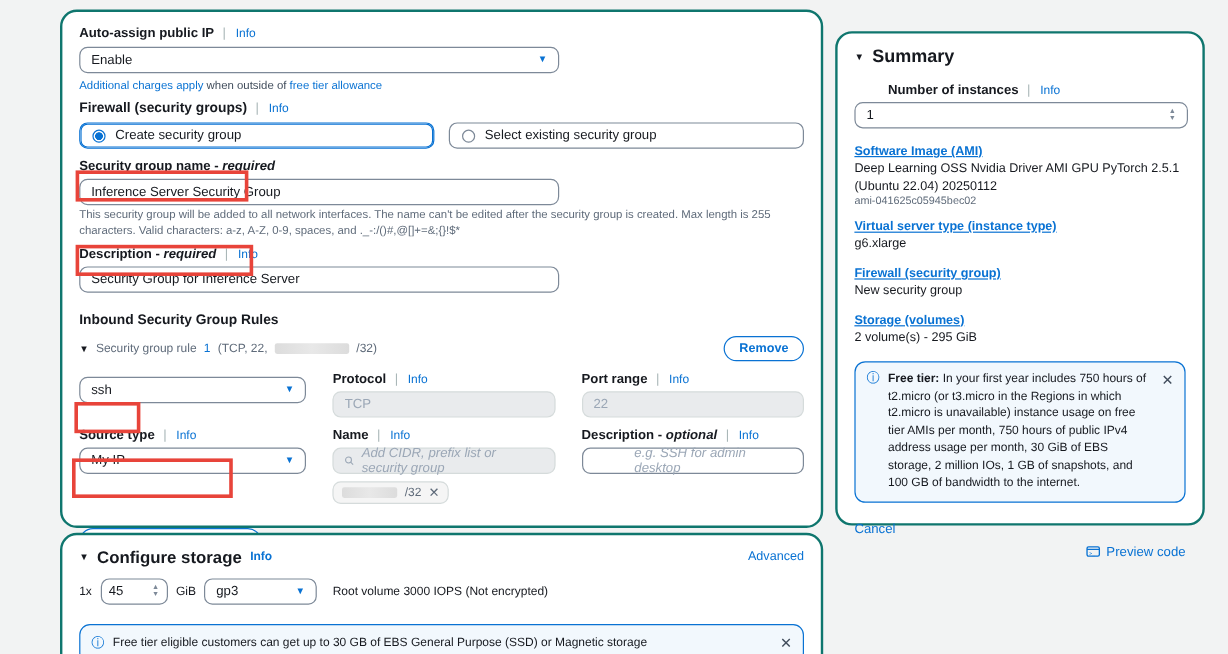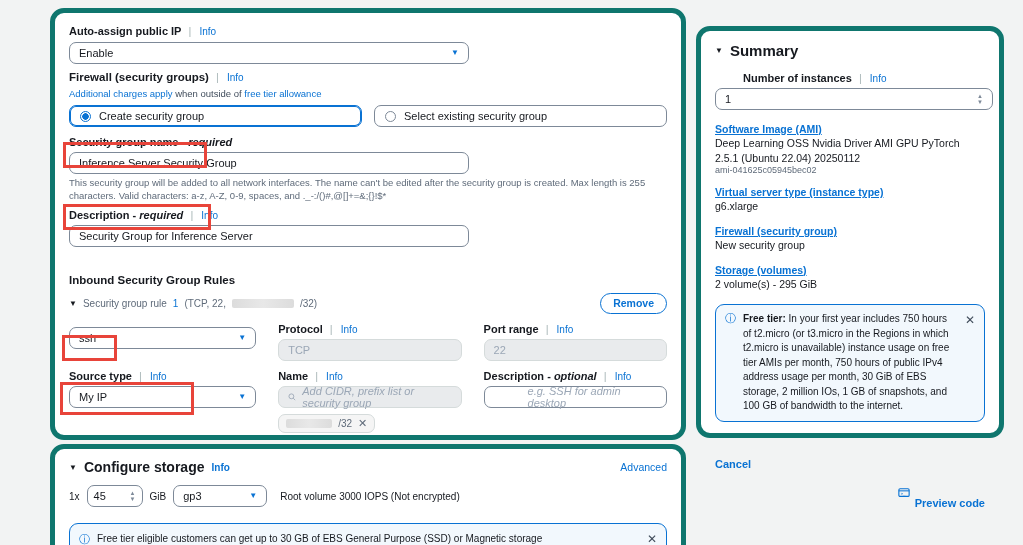--- a/index.html
+++ b/index.html
@@ -11,21 +11,21 @@
     font-size: 11px;
     color: #16191f;
     overflow: hidden;
   }
   .page { position: relative; width: 1023px; height: 545px; }
 
   
   .card {
     position: absolute;
     background: #ffffff;
-    border: 5px solid #0f766e;
+    border: 2px solid #0f766e;
     border-radius: 14px;
   }
   #security-card { left: 50px; top: 8px; width: 636px; height: 432px; }
   #storage-card  { left: 50px; top: 444px; width: 636px; height: 120px; }
   #summary-card  { left: 696px; top: 26px; width: 308px; height: 412px; }
 
   .card-inner { padding: 0 14px; }
 
   
   .lbl { font-weight: bold; font-size: 11px; color: #16191f; }
@@ -63,21 +63,21 @@
     border: 1px solid #0972d3; color: #0972d3; background: #fff;
     border-radius: 13px; font-weight: bold; font-size: 10.5px;
     height: 21px; padding: 0 12px; cursor: pointer;
   }
   .btn-primary {
     display: inline-flex; align-items: center; justify-content: center;
     background: #ff9900; color: #16191f; border: none;
     border-radius: 13px; font-weight: bold; font-size: 11px;
     height: 21px; padding: 0 14px; cursor: pointer;
   }
-  .btn-link { color: #0972d3; font-weight: bold; font-size: 11px; cursor: pointer; margin-top: 20px; }
+  .btn-link { color: #0972d3; font-weight: normal; font-size: 11px; cursor: pointer; }
 
   
   .alert {
     border: 1px solid #0972d3; background: #f2f8fd; border-radius: 9px;
     display: flex; gap: 7px; padding: 7px 9px; font-size: 10px;
     color: #16191f; line-height: 1.45;
   }
   .alert .ic { color: #0972d3; flex: none; font-size: 11px; line-height: 1.2; }
   .alert .x { color: #414d5c; font-size: 12px; cursor: pointer; flex: none; }
 
@@ -114,28 +114,28 @@
       <div>
         <span class="lbl">Auto-assign public IP</span>
         <span class="sep">|</span>
         <a class="info-link" href="#">Info</a>
       </div>
       <div class="input select" style="margin-top:5px;width:400px;">
         <span>Enable</span>
         <span class="caret">▼</span>
       </div>
 
+      <div style="margin-top:5px;font-size:9.5px;">
+        <a class="link" href="#">Additional charges apply</a><span style="color:#414d5c;"> when outside of </span><a class="link" href="#">free tier allowance</a>
+      </div>
+
       <div style="margin-top:7px;">
         <span class="lbl" style="font-size:11.5px;">Firewall (security groups)</span>
         <span class="sep">|</span>
         <a class="info-link" href="#">Info</a>
-      </div>
-
-      <div style="margin-top:5px;font-size:9.5px;">
-        <a class="link" href="#">Additional charges apply</a><span style="color:#414d5c;"> when outside of </span><a class="link" href="#">free tier allowance</a>
       </div>
 
       <div style="display:flex;gap:12px;margin-top:6px;">
         <div class="tile sel" style="width:296px;">
           <span class="radio on"></span>
           <span>Create security group</span>
         </div>
         <div class="tile" style="width:296px;">
           <span class="radio"></span>
           <span>Select existing security group</span>
@@ -154,21 +154,21 @@
       <div style="margin-top:6px;">
         <span class="lbl-req">Description -</span>
         <i style="font-weight:bold;font-size:11px;">required</i>
         <span class="sep">|</span>
         <a class="info-link" href="#">Info</a>
       </div>
       <div class="input" style="margin-top:4px;width:400px;">
         <span>Security Group for Inference Server</span>
       </div>
 
-      <div class="lbl" style="margin-top:27px;font-size:11.5px;">Inbound Security Group Rules</div>
+      <div class="lbl" style="margin-top:17px;font-size:11.5px;">Inbound Security Group Rules</div>
 
       <div style="display:flex;align-items:center;justify-content:space-between;margin-top:7px;">
         <div style="display:flex;align-items:center;gap:6px;font-size:10px;color:#5f6b7a;">
           <span class="tri">▼</span>
           <span>Security group rule</span>
           <span style="color:#0972d3;">1</span>
           <span>(TCP, 22,</span>
           <span class="redact" style="width:62px;"></span>
           <span>/32)</span>
         </div>

